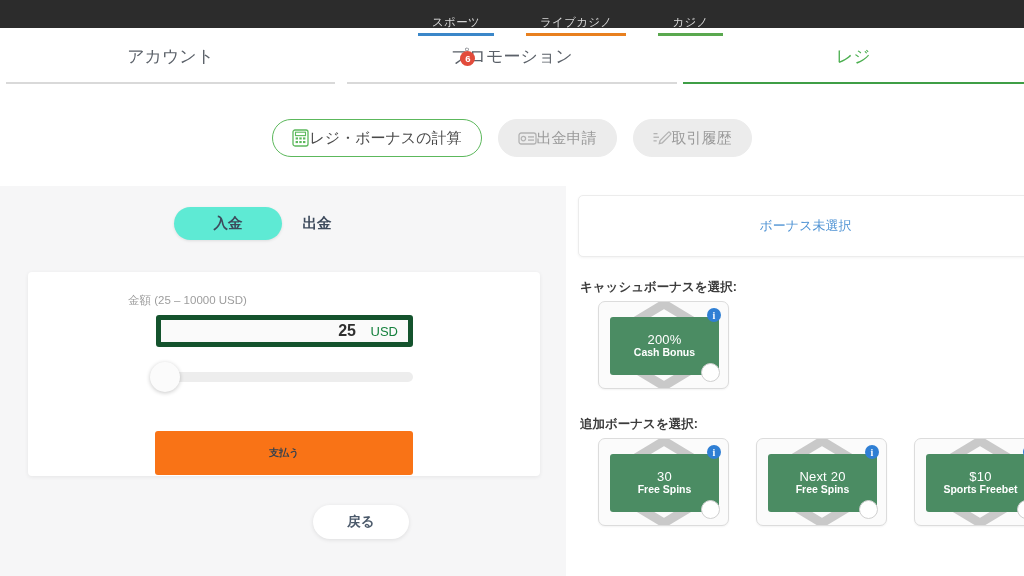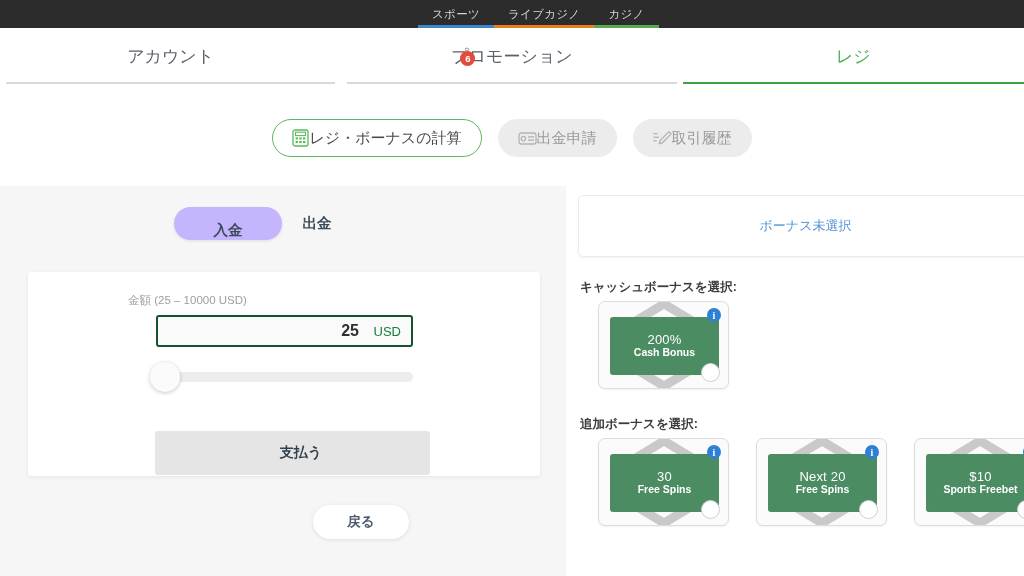--- a/index.html
+++ b/index.html
@@ -10,22 +10,22 @@
     -webkit-font-smoothing:antialiased;
   }
   .app{position:relative;width:1024px;height:576px;overflow:hidden;background:#fff;}
 
   
   .topbar{
     position:absolute;top:0;left:0;width:1024px;height:28px;
     background:#2c2c2c;
   }
   .topnav{
-    position:absolute;left:418px;top:0;height:28px;
-    display:flex;align-items:flex-start;
+    position:absolute;left:418px;top:8px;height:28px;
+    display:flex;align-items:flex-start;gap:32px;
   }
   .topnav-item{
     position:relative;height:28px;box-sizing:border-box;
     display:flex;align-items:center;justify-content:center;
     color:#d8d8d8;font-size:11.5px;letter-spacing:.3px;
     padding:0 14px;cursor:pointer;
   }
   .topnav-item .ul{
     position:absolute;left:0;right:0;bottom:0;height:3px;
   }
@@ -91,40 +91,39 @@
   .toggle{
     position:absolute;left:174px;top:21px;
     display:flex;align-items:center;
   }
   .toggle-btn{
     display:flex;align-items:center;justify-content:center;
     font-size:14.5px;color:#3d4a5c;font-weight:bold;cursor:pointer;
     height:33px;box-sizing:border-box;
   }
   .toggle-btn.on{
-    background:#c4b5fd;border-radius:17px;width:108px;
+    background:#5eead4;border-radius:17px;width:108px;
     box-shadow:0 1px 3px rgba(0,0,0,.10);
-    align-items:flex-end;
   }
   .toggle-btn.off{width:70px;background:transparent;}
 
   
   .form-card{
     position:absolute;left:28px;top:86px;width:512px;height:204px;
     background:#fff;border-radius:4px;
     box-shadow:0 1px 4px rgba(0,0,0,.07);
   }
   .field-label{
     position:absolute;left:128px;top:107px;
     font-size:11.5px;color:#9d9d9d;
   }
   .amount-input{
     position:absolute;left:156px;top:129px;width:257px;height:32px;
     box-sizing:border-box;background:#fafafa;
-    border:2px solid #14532d;border-radius:3px;
+    border:5px solid #14532d;border-radius:3px;
     display:flex;align-items:center;justify-content:flex-end;
     padding:0 10px 0 8px;gap:0;cursor:text;
   }
   .amount-value{
     flex:0 0 auto;text-align:right;font-size:16px;color:#2f2f2f;
     font-weight:bold;padding-right:42px;
   }
   .amount-cur{
     position:absolute;right:10px;font-size:13px;color:#15803d;
   }
@@ -139,23 +138,23 @@
   }
   .slider-thumb{
     position:absolute;left:-6px;top:-10px;width:30px;height:30px;
     border-radius:50%;background:#fbfbfb;
     box-shadow:0 1px 4px rgba(0,0,0,.22);cursor:grab;
   }
 
   
   .pay-btn{
     position:absolute;left:155px;top:245px;width:258px;height:44px;
-    background:#e5e5e5;border-radius:3px;
-    display:flex;align-items:center;justify-content:center;
-    font-size:14px;color:#33414f;font-weight:bold;cursor:pointer;padding-left:17px;
+    background:#f97316;border-radius:3px;
+    display:flex;align-items:center;justify-content:center;
+    font-size:10px;color:#33414f;font-weight:bold;cursor:pointer;
   }
 
   
   .back-btn{
     position:absolute;left:313px;top:319px;width:96px;height:34px;
     background:#fff;border-radius:18px;
     box-shadow:0 1px 4px rgba(0,0,0,.10);
     display:flex;align-items:center;justify-content:center;
     font-size:13.5px;color:#4c5a6b;font-weight:bold;cursor:pointer;
   }

